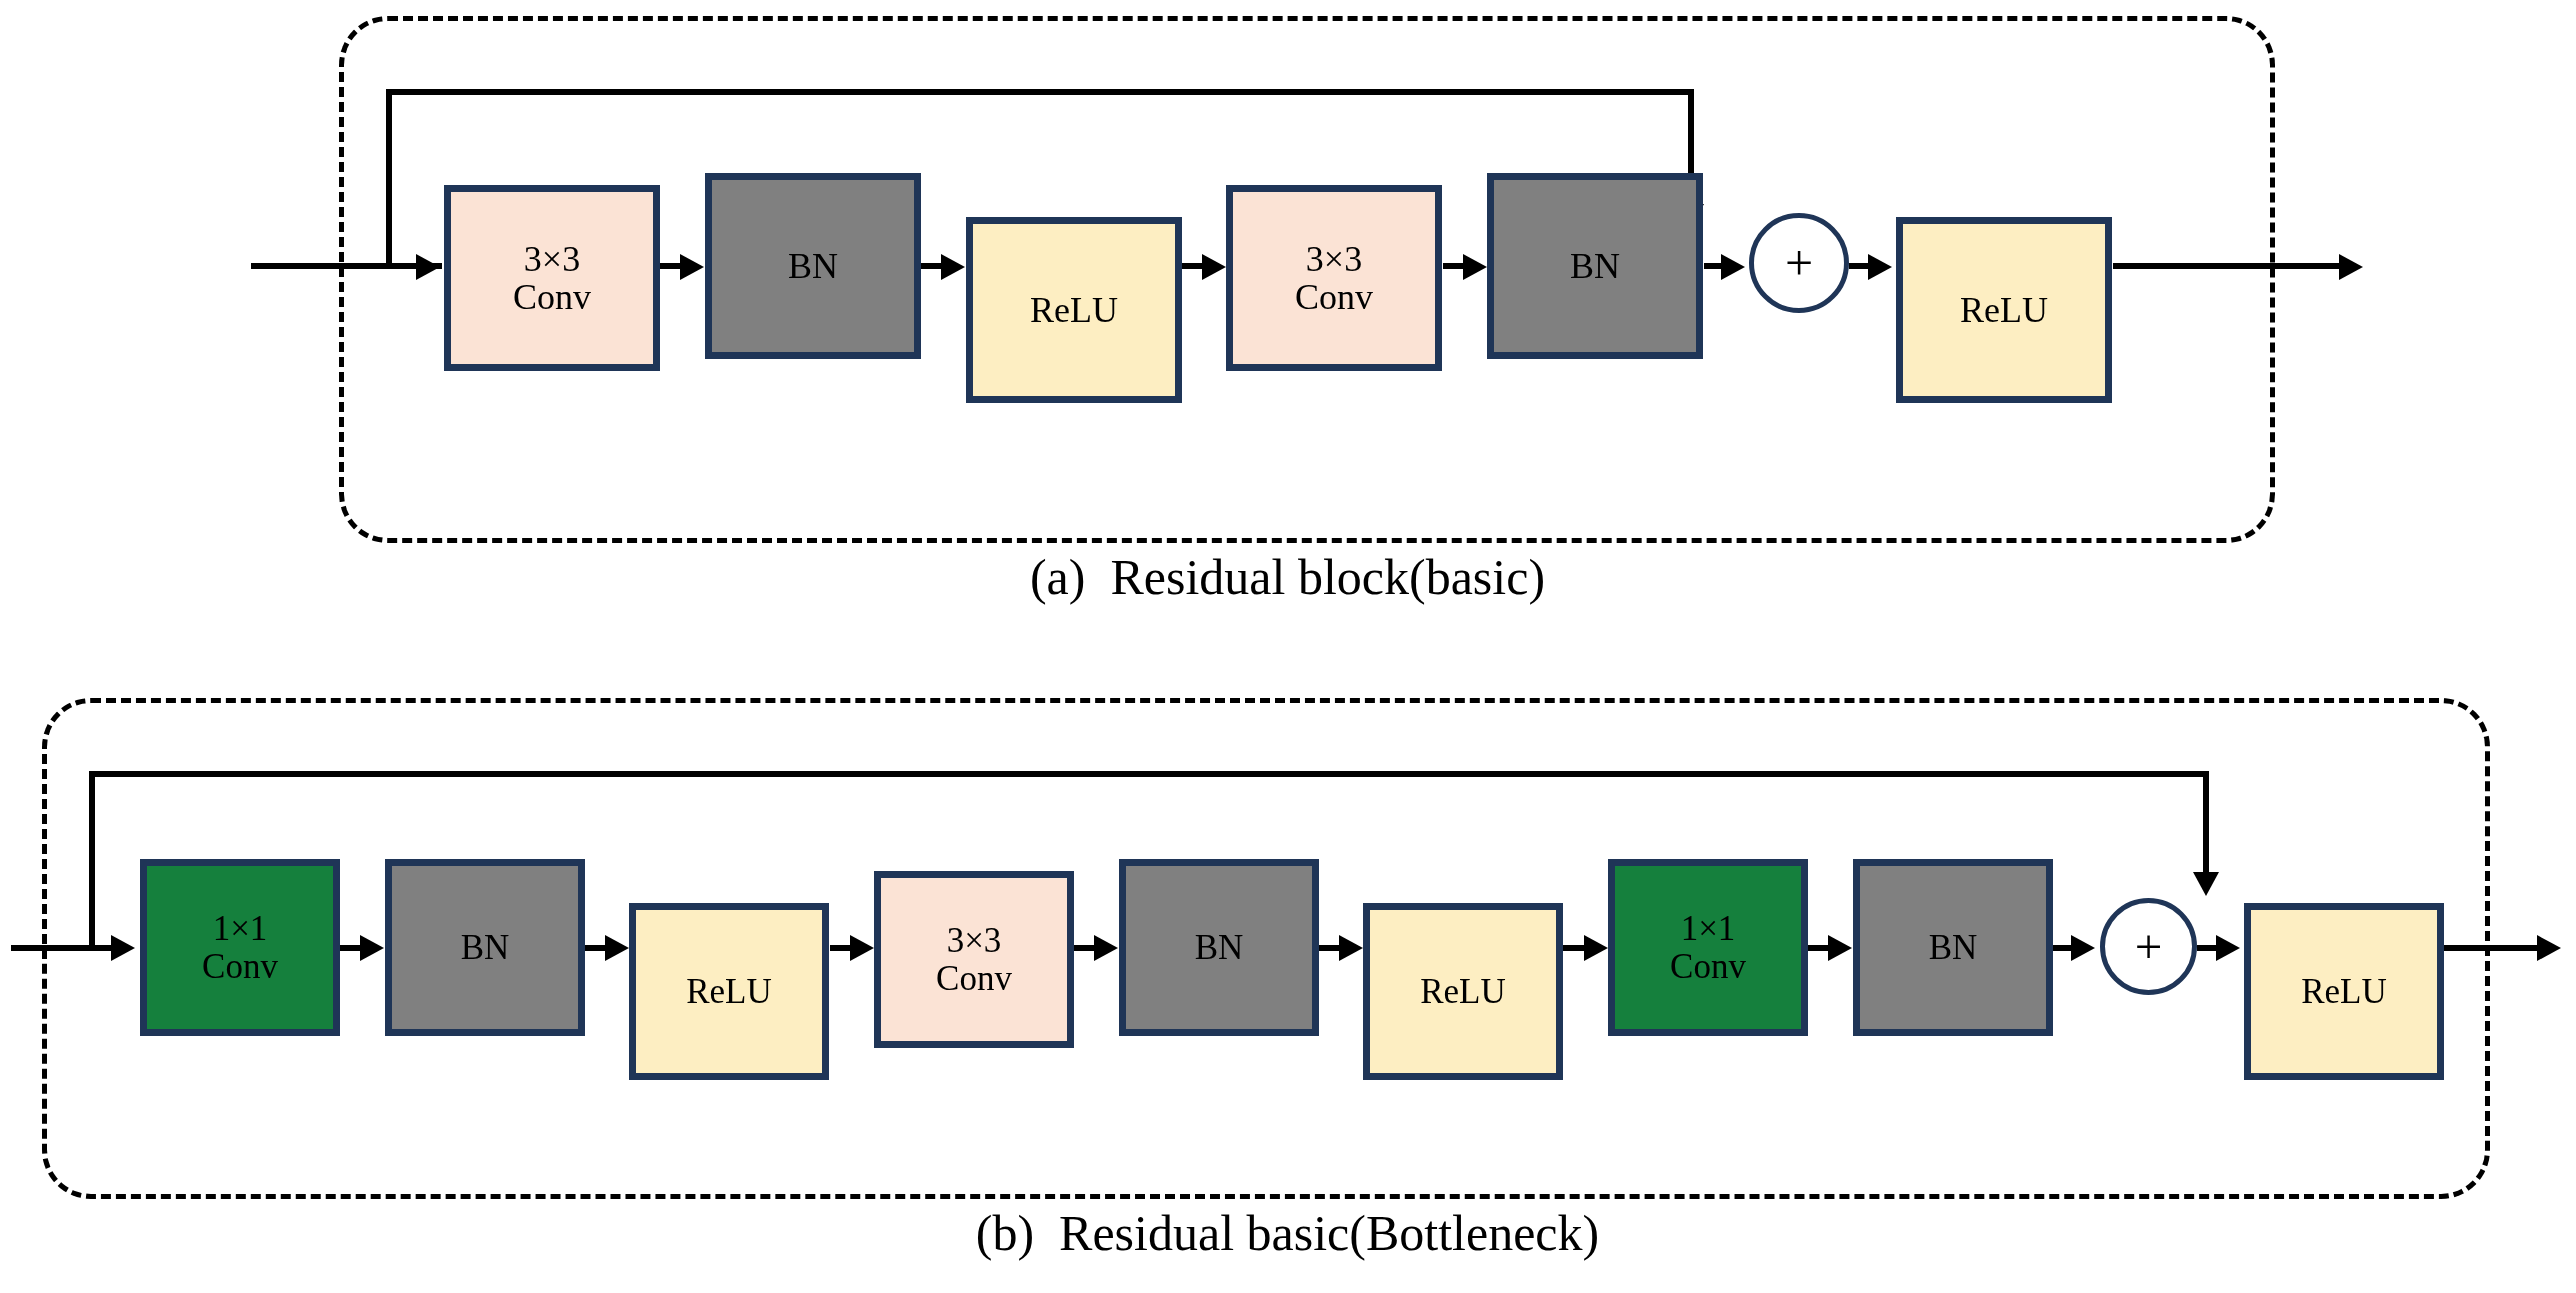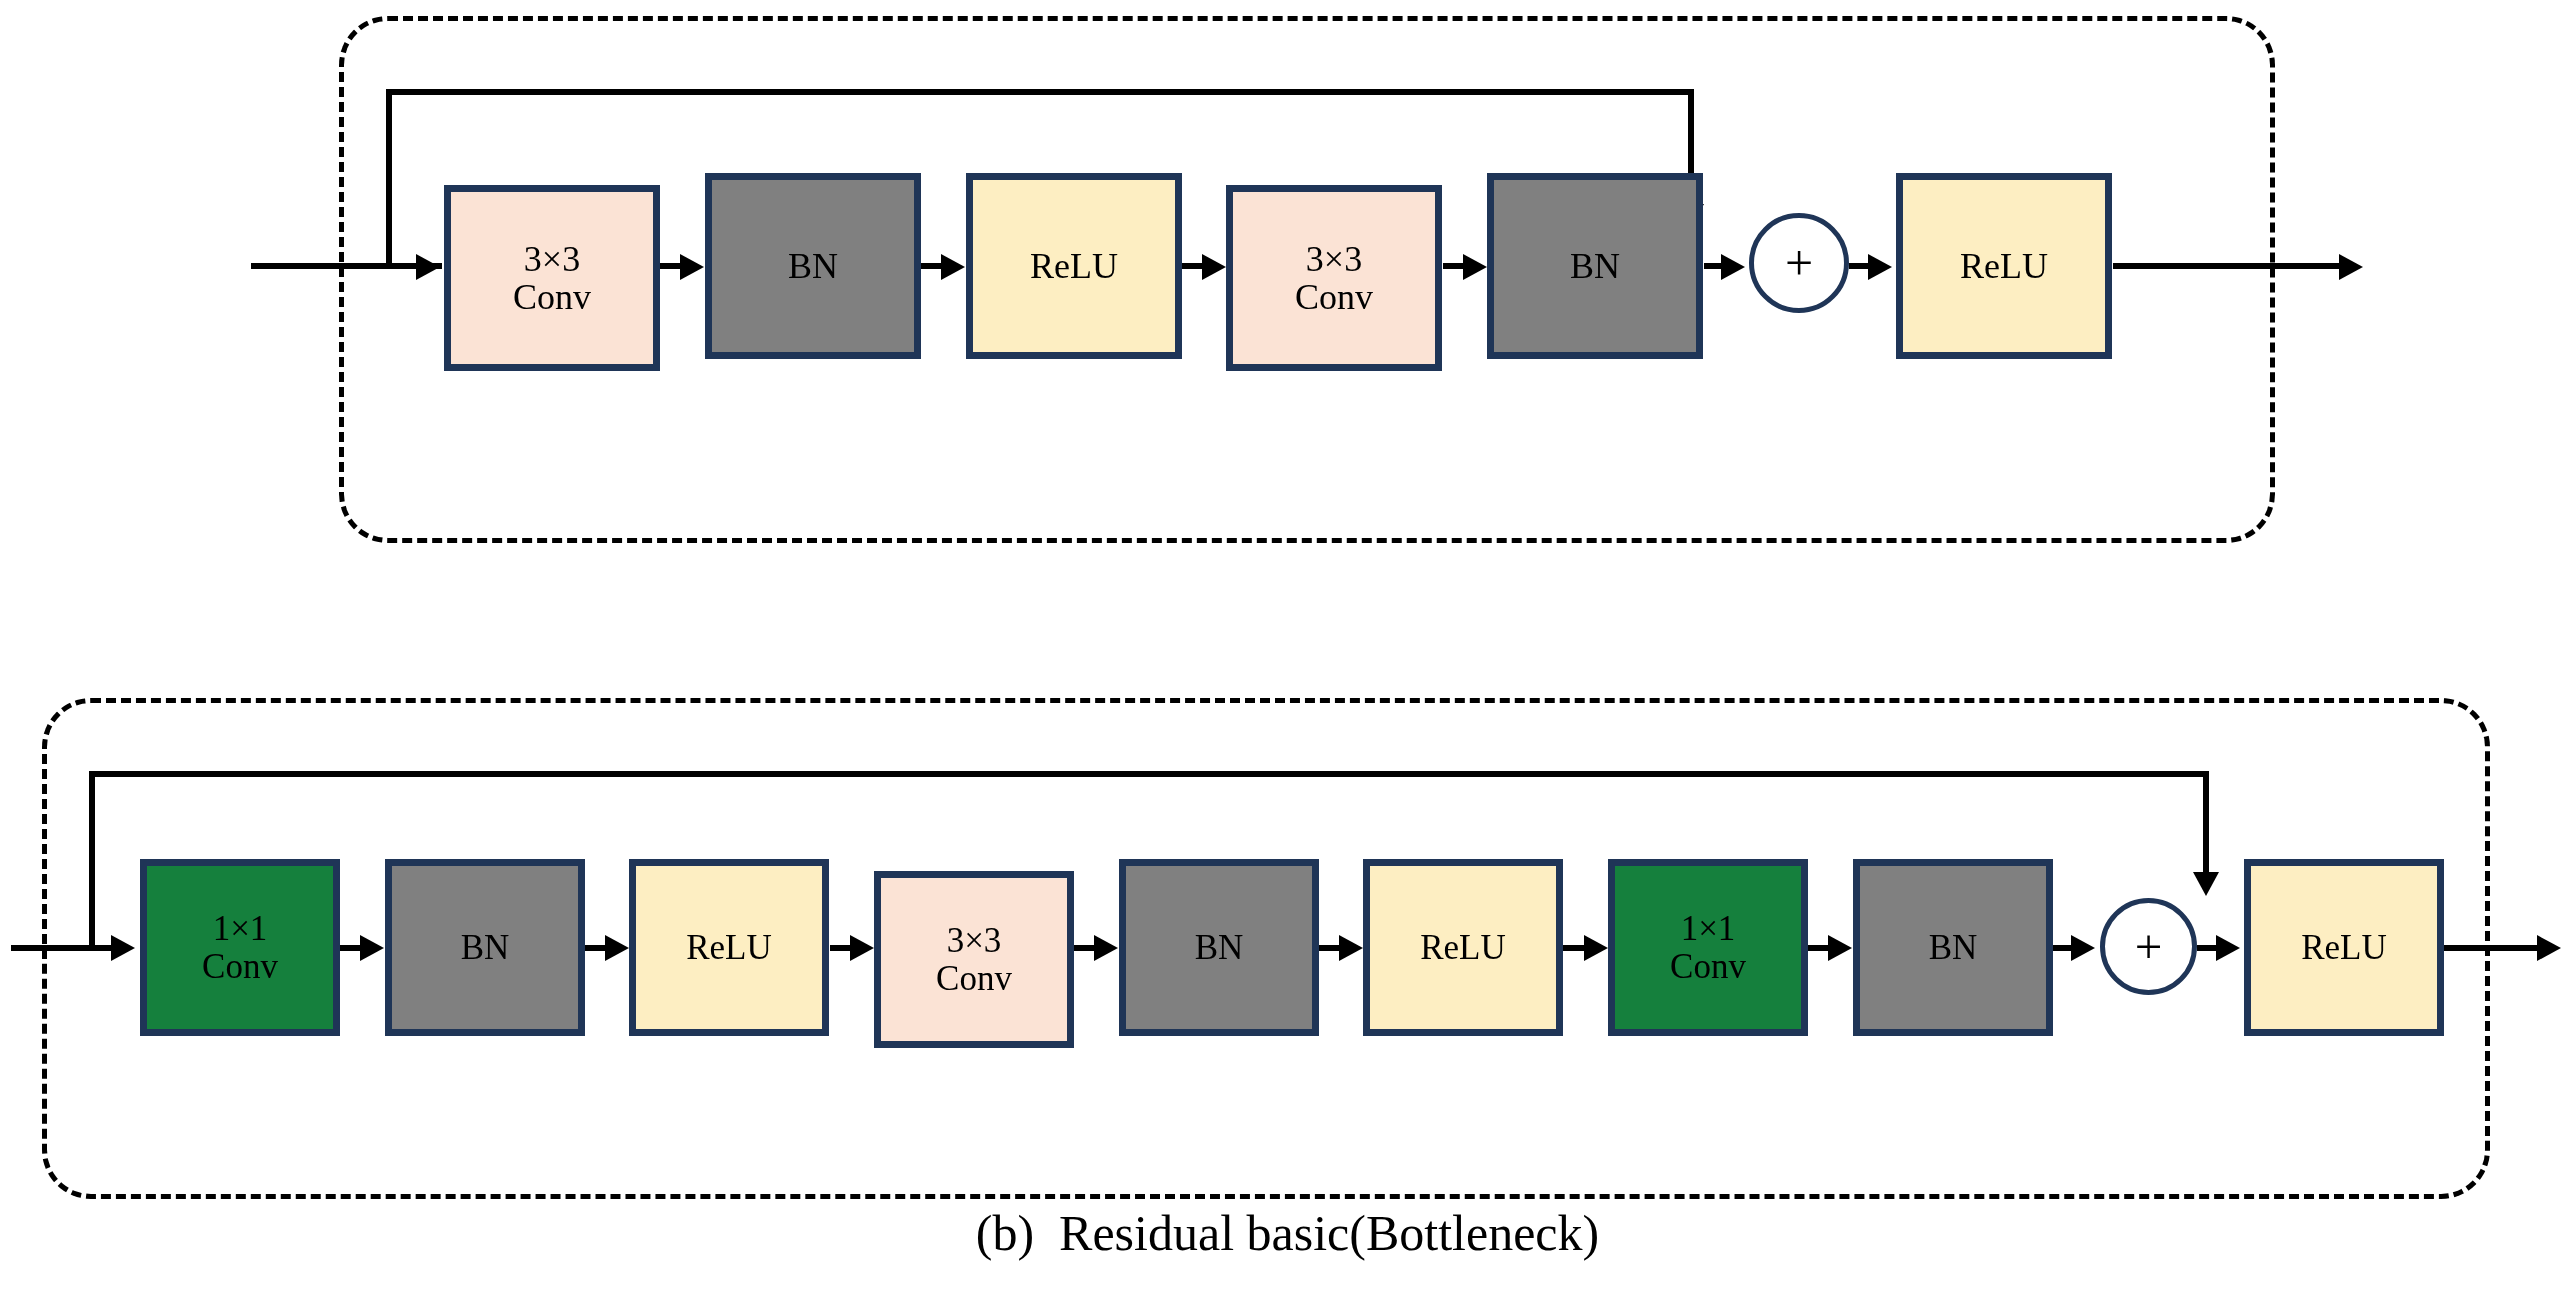--- a/index.html
+++ b/index.html
@@ -12,21 +12,21 @@
   .dash-box{position:absolute;border:5.7px dashed #000000;border-radius:49px;box-sizing:border-box;}
 
   
   .op{position:absolute;box-sizing:border-box;border:7.3px solid #1f3557;
       display:flex;flex-direction:column;align-items:center;justify-content:center;
       line-height:1.06;color:#000000;text-align:center;}
   .op .l1,.op .l2{display:block;white-space:nowrap;}
   .op.conv3{background:#fbe3d5;margin-top:12px;}
   .op.conv1{background:#15803d;}
   .op.bn{background:#808080;}
-  .op.relu{background:#fdeec2;}
+  .op.relu{background:#fdeec2;margin-top:44px;}
 
   
   .sum{position:absolute;box-sizing:border-box;border:5.7px solid #1f3557;border-radius:50%;
        background:#ffffff;display:flex;align-items:center;justify-content:center;
        color:#000;font-weight:400;}
   .sum span{display:block;line-height:0.8;}
 
   
   .hline{position:absolute;background:#000000;height:5.7px;}
   .vline{position:absolute;background:#000000;width:5.7px;}
@@ -97,20 +97,21 @@
   <div class="hline" style="left:1849px;top:263px;width:23px;"></div>
   <div class="arrow-r" style="left:1868px;top:254px;"></div>
 
   <div class="op relu" style="left:1896px;top:173px;width:216px;height:186px;font-size:36px;">
     <span class="l1">ReLU</span>
   </div>
 
   <div class="hline" style="left:2113px;top:263px;width:242px;"></div>
   <div class="arrow-r" style="left:2339px;top:254px;"></div>
 
+  <div class="caption" style="left:761px;top:548px;width:1053px;font-size:50px;">(a)  Residual block(basic)</div>
 
   <div class="dash-box" style="left:42px;top:698px;width:2448px;height:501px;"></div>
 
   <div class="hline" style="left:11.3px;top:945px;width:115px;"></div>
   <div class="arrow-r" style="left:111px;top:935px;"></div>
 
   <div class="vline" style="left:89px;top:771px;height:177px;"></div>
   <div class="hline" style="left:89px;top:771px;width:2119px;"></div>
   <div class="vline" style="left:2203px;top:771px;height:112px;"></div>
   <div class="arrow-d" style="left:2193px;top:872px;"></div>

